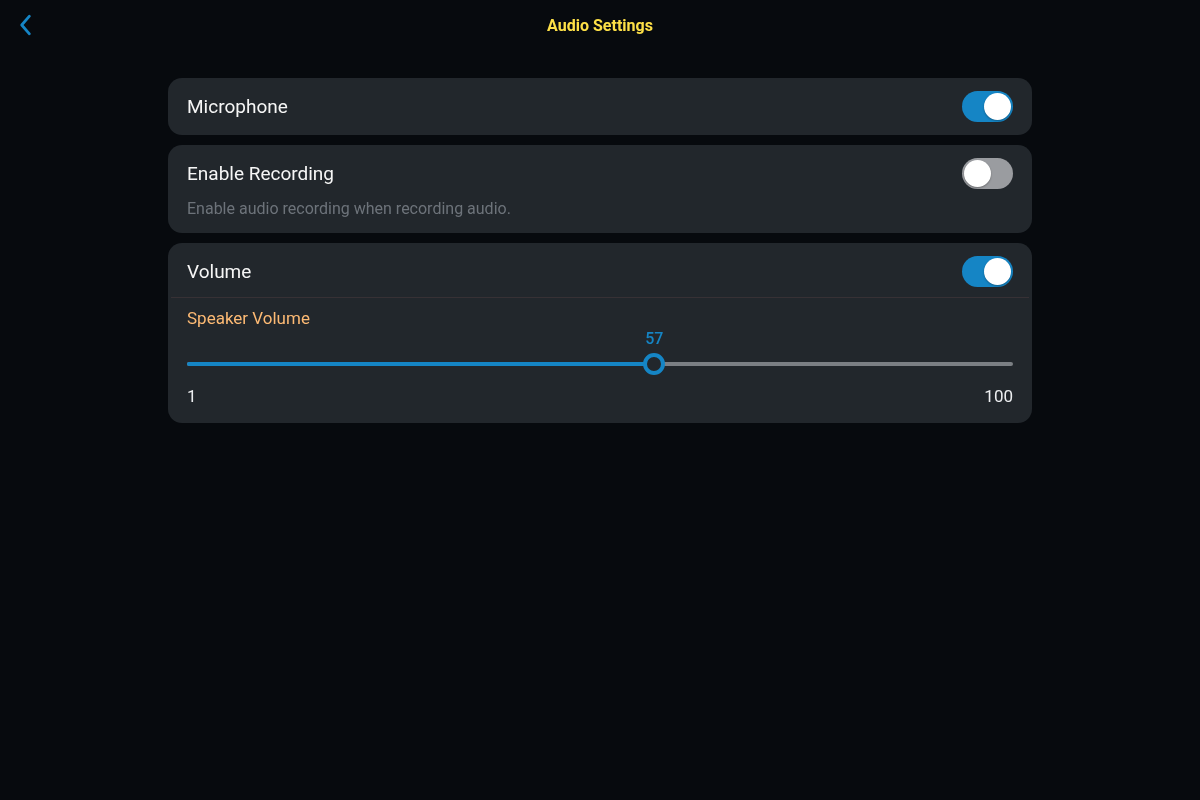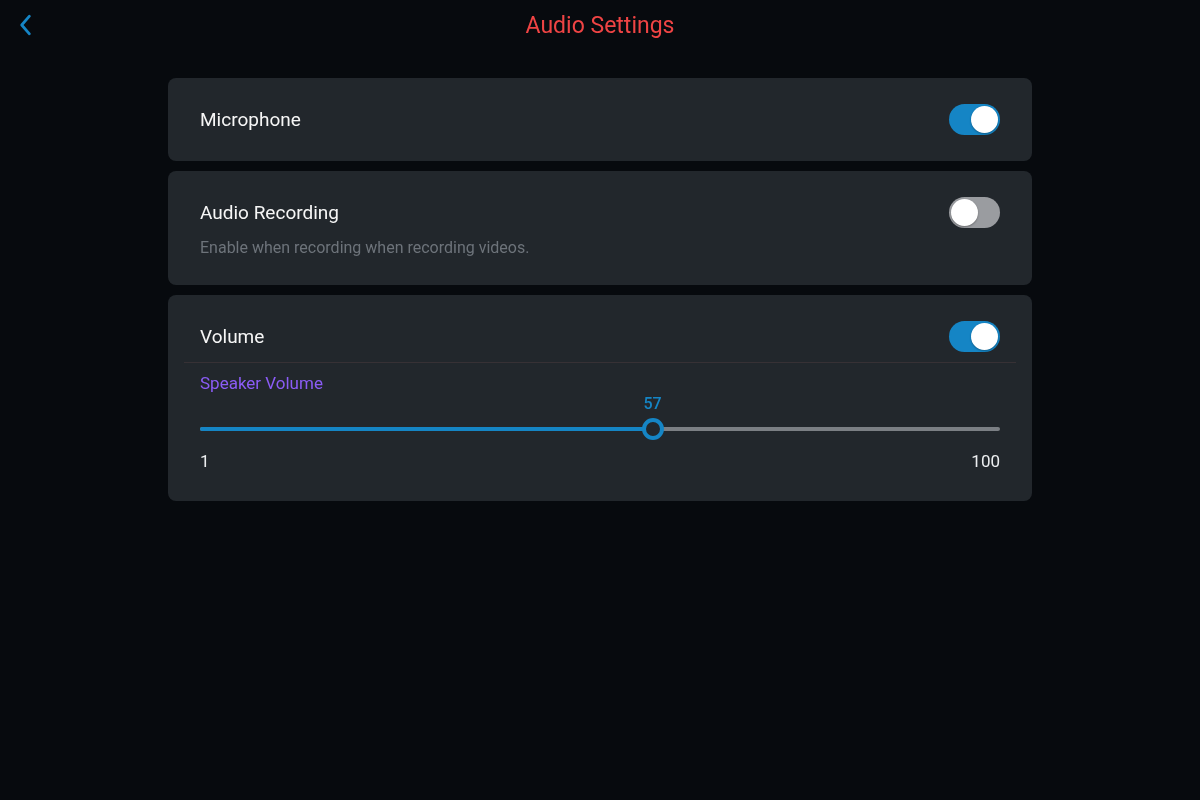--- a/index.html
+++ b/index.html
@@ -25,32 +25,32 @@
     transform: translateY(-50%);
     width: 30px;
     height: 30px;
     display: flex;
     align-items: center;
     justify-content: center;
     cursor: pointer;
   }
   .back-btn svg { width: 14px; height: 22px; }
   .title {
-    font-size: 23px;
-    font-weight: 400;
-    color: #ef4444;
+    font-size: 16px;
+    font-weight: 700;
+    color: #fde047;
   }
   .content {
     padding: 28px 168px 0 168px;
   }
   .card {
     background: #22272c;
-    border-radius: 8px;
+    border-radius: 14px;
     margin-bottom: 10px;
-    padding: 16px;
+    padding: 3px;
   }
   .row {
     display: flex;
     align-items: center;
     justify-content: space-between;
     padding: 10px 16px;
     min-height: 45px;
   }
   .row-title {
     font-size: 19px;
@@ -86,21 +86,21 @@
   .divider {
     height: 1px;
     background: rgba(120,80,80,0.25);
     margin: 0;
   }
   .slider-section {
     padding: 10px 16px 14px 16px;
   }
   .slider-label {
     font-size: 17px;
-    color: #8b5cf6;
+    color: #fdba74;
     margin-bottom: 24px;
   }
   .slider-wrap {
     position: relative;
     height: 24px;
     margin-bottom: 10px;
     text-align: center;
   }
   .slider-track {
     position: absolute;
@@ -166,26 +166,26 @@
     <div class="row">
       <div class="row-title">Microphone</div>
       <div class="toggle on">
         <div class="knob"></div>
       </div>
     </div>
   </div>
 
   <div class="card">
     <div class="row">
-      <div class="row-title">Audio Recording</div>
+      <div class="row-title">Enable Recording</div>
       <div class="toggle off">
         <div class="knob"></div>
       </div>
     </div>
-    <div class="row-desc">Enable when recording when recording videos.</div>
+    <div class="row-desc">Enable audio recording when recording audio.</div>
   </div>
 
   <div class="card">
     <div class="row">
       <div class="row-title">Volume</div>
       <div class="toggle on">
         <div class="knob"></div>
       </div>
     </div>
     <div class="divider"></div>

